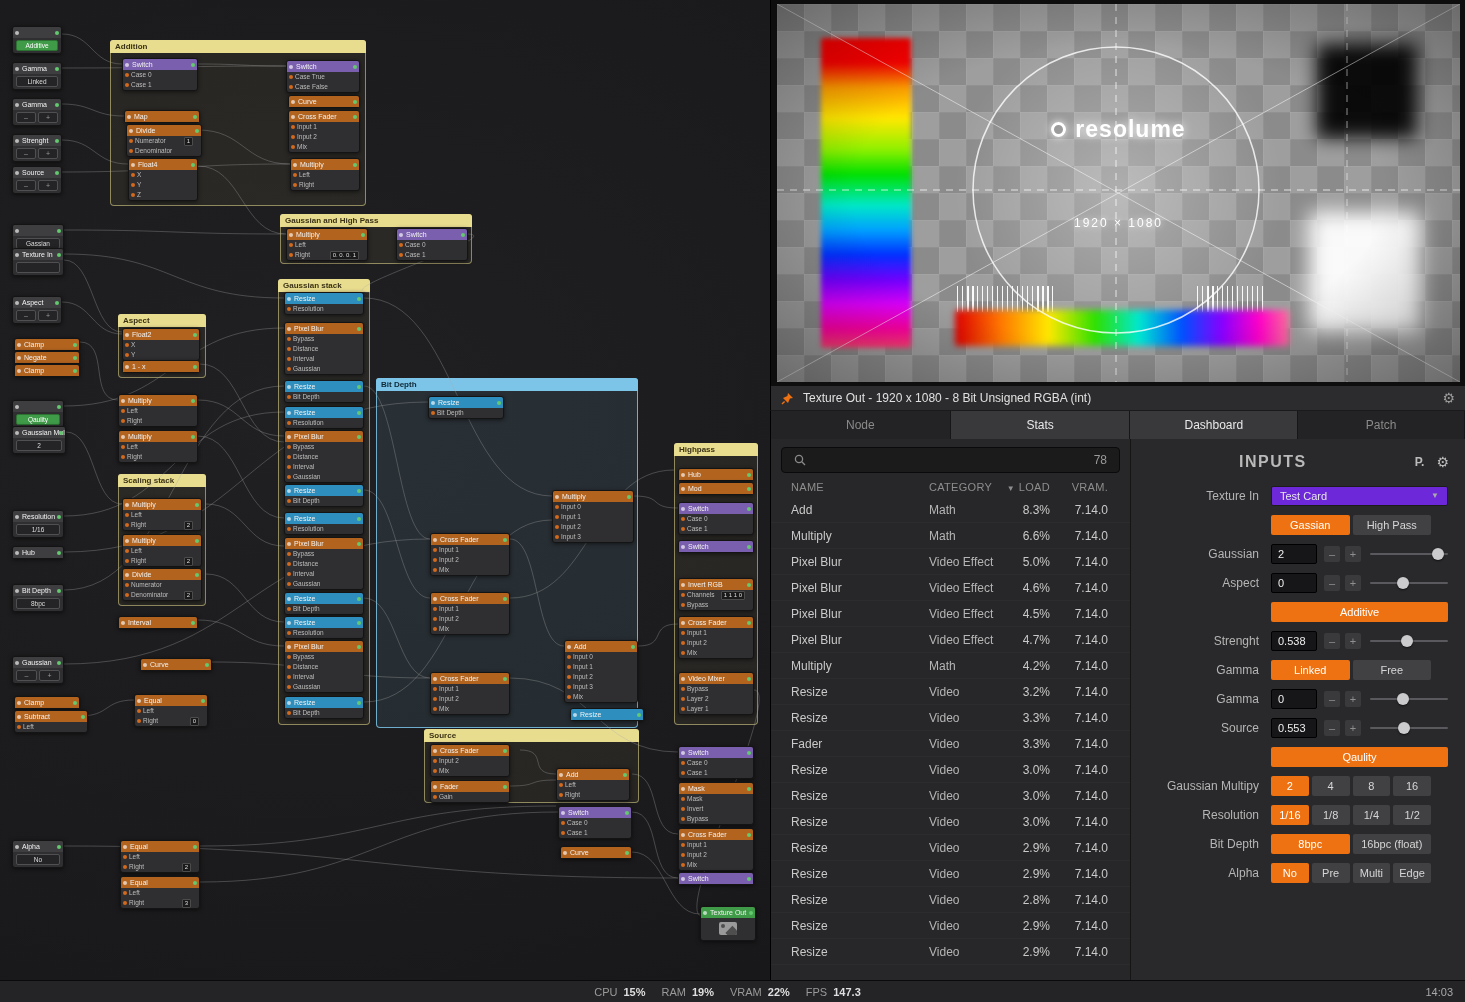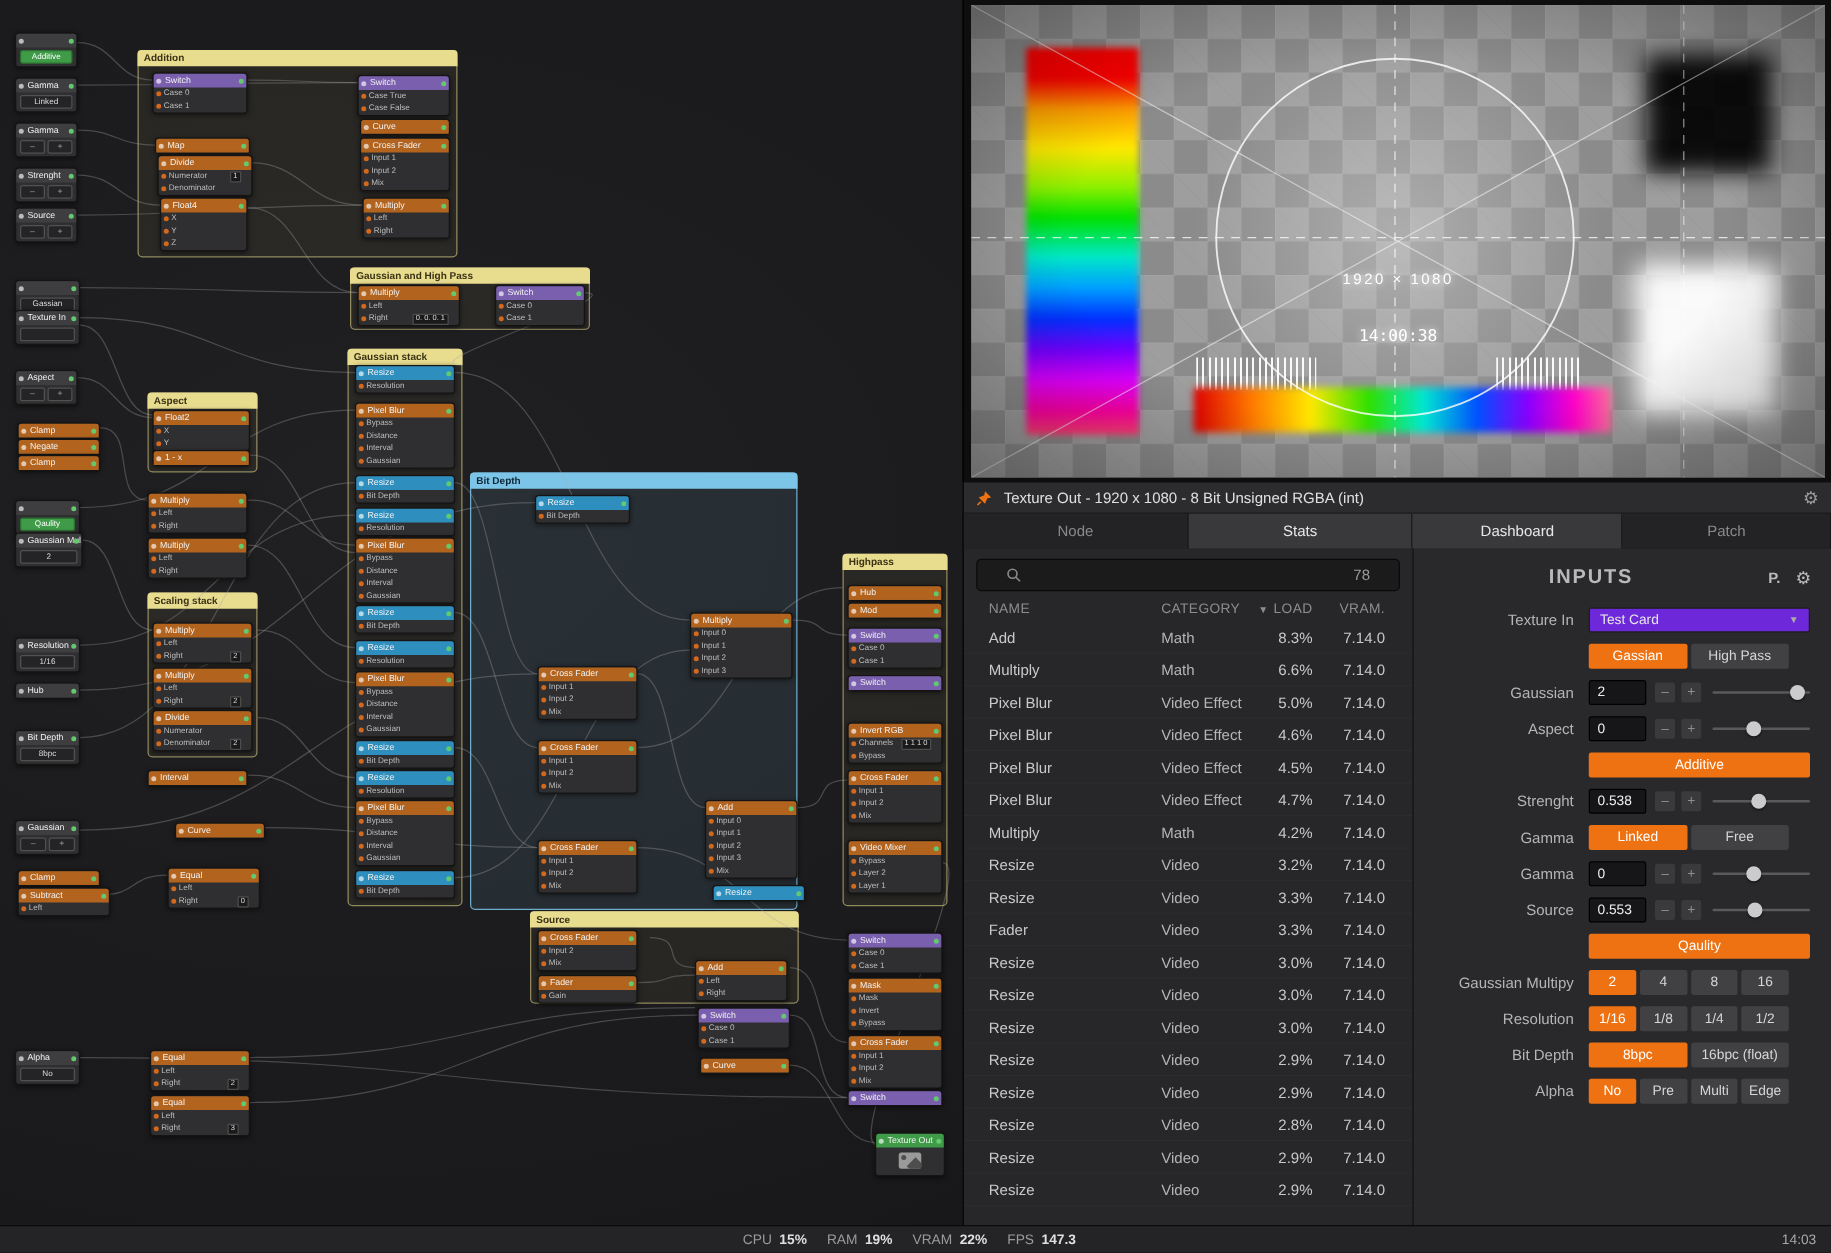--- a/index.html
+++ b/index.html
@@ -77,21 +77,21 @@
   #texbar .pin{margin-right:9px;display:inline-flex}
   #tabs{position:absolute;left:770px;top:411px;width:695px;height:28px;display:flex;background:#1d1d1f;border-left:1px solid #000}
   .tab{height:28px;line-height:28px;text-align:center;font-size:12px;border-right:1px solid #161616}
   .tab.on{background:#39393c;color:#e8e8e8}
   .tab.off{background:#232325;color:#8a8a8a}
   .tw180{width:180px}.tw167{width:167px}.tw168{width:168px}
 
   
   #stats{position:absolute;left:770px;top:439px;width:360px;height:541px;background:#272729;border-left:1px solid #000;overflow:hidden}
   .search{margin:8px 10px 0;height:26px;background:#1b1b1c;border:1px solid #0a0a0a;border-radius:4px;
-    display:flex;align-items:center;padding:0 23px;gap:7px}
+    display:flex;align-items:center;padding:0 12px;gap:7px}
   .search input{flex:1;background:transparent;border:none;outline:none;color:#ddd;font-size:12px;min-width:0;font-family:"Liberation Sans",sans-serif}
   .search .count{color:#9a9a9a;font-size:12px}
   .thead{display:flex;align-items:flex-start;padding:8px 22px 4px 20px;font-size:11px;color:#8d8d8d;letter-spacing:.3px}
   .trow{display:flex;align-items:center;height:26px;padding:0 22px 0 20px;font-size:12px;color:#c9c9c9;
     border-bottom:1px solid rgba(255,255,255,.025)}
   .c-name{width:138px;overflow:hidden;white-space:nowrap}
   .c-cat{flex:1;color:#b5b5b5;overflow:hidden;white-space:nowrap}
   .c-load{width:52px;text-align:right}
   .c-vers{width:58px;text-align:right}
   .thead .c-cat{color:#8d8d8d}
@@ -592,22 +592,25 @@
     <div id="rainH"></div>
     <svg id="pvsvg" width="683" height="378">
       <line x1="0" y1="0" x2="683" y2="378" stroke="rgba(255,255,255,0.5)" stroke-width="1"></line>
       <line x1="683" y1="0" x2="0" y2="378" stroke="rgba(255,255,255,0.5)" stroke-width="1"></line>
       <line x1="0" y1="186" x2="683" y2="186" stroke="rgba(255,255,255,0.75)" stroke-width="1" stroke-dasharray="7 6"></line>
       <line x1="339" y1="0" x2="339" y2="378" stroke="rgba(255,255,255,0.75)" stroke-width="1" stroke-dasharray="7 6"></line>
       <line x1="570" y1="0" x2="570" y2="378" stroke="rgba(255,255,255,0.55)" stroke-width="1" stroke-dasharray="7 6"></line>
       <circle cx="339" cy="186" r="143" fill="none" stroke="rgba(255,255,255,0.8)" stroke-width="1.5"></circle>
     </svg>
     <div class="vignette"></div>
+    <div class="logo">
+      <span class="logoring"></span>
+      <span>resolume</span>
+    </div>
     <div class="resn">1920 × 1080</div>
-    <div class="tc">14:00:38</div>
   </div>
 </div>
 
 <div id="texbar">
   <span class="pin">
     <svg width="13" height="13" viewBox="0 0 13 13">
       <path d="M7 1l5 5-3.1.6L7 11 2 6l4.4-1.9z" fill="#ee7211"></path>
       <path d="M3.6 9.4L1 12" stroke="#ee7211" stroke-width="1.4"></path>
     </svg>
   </span>

